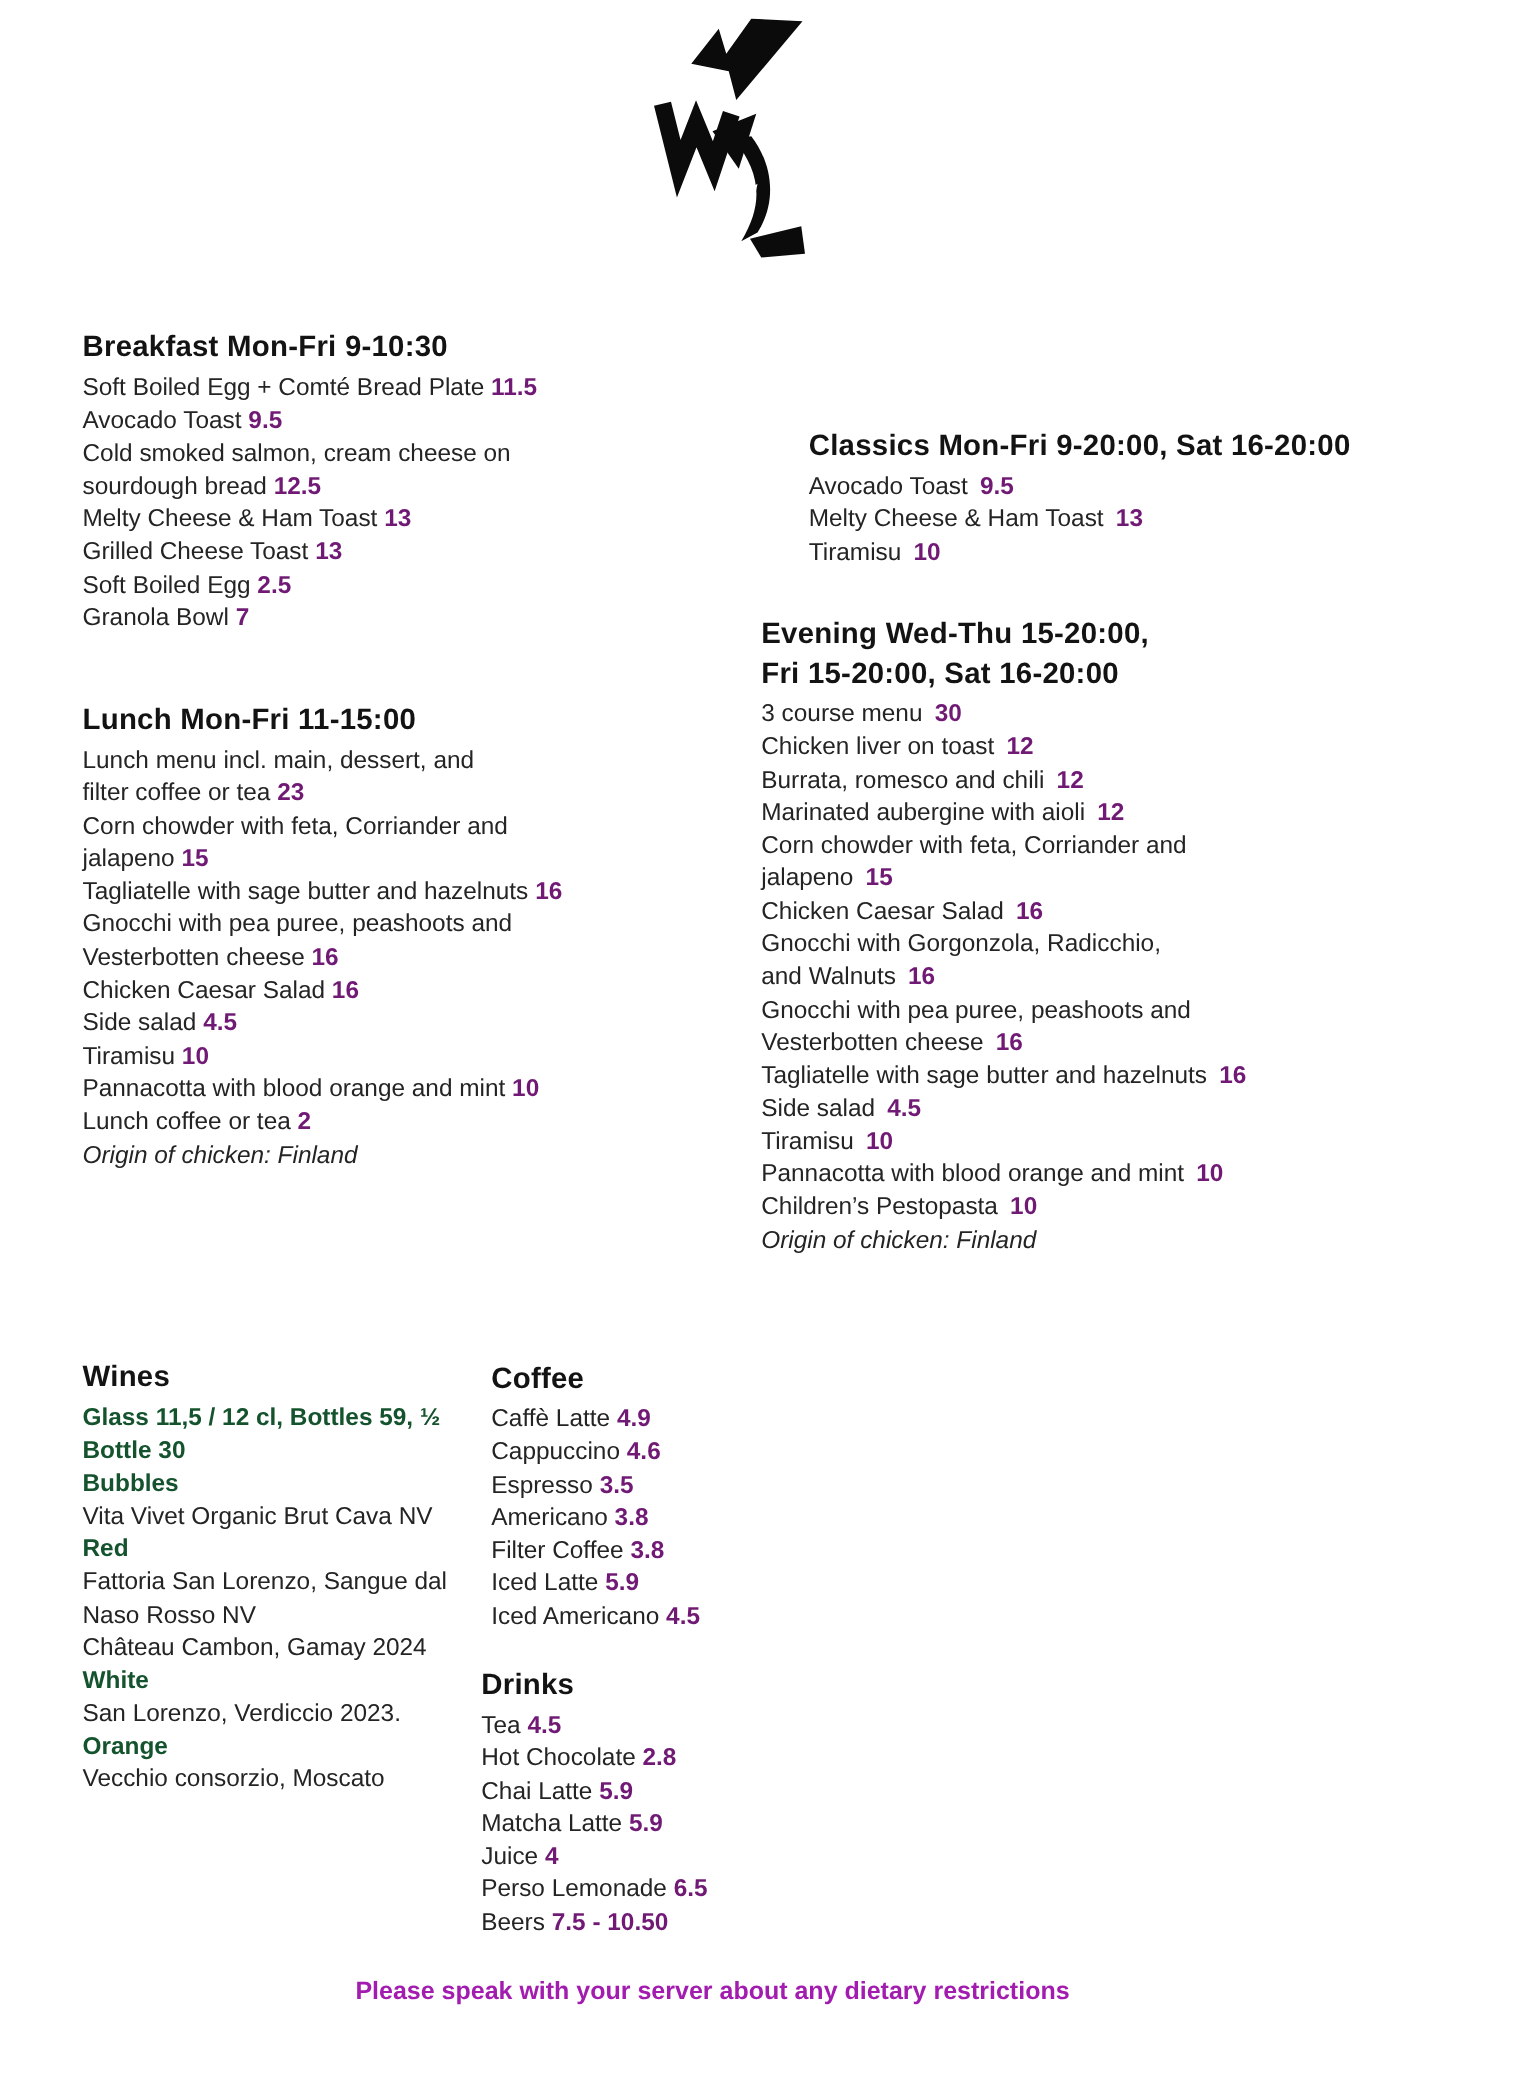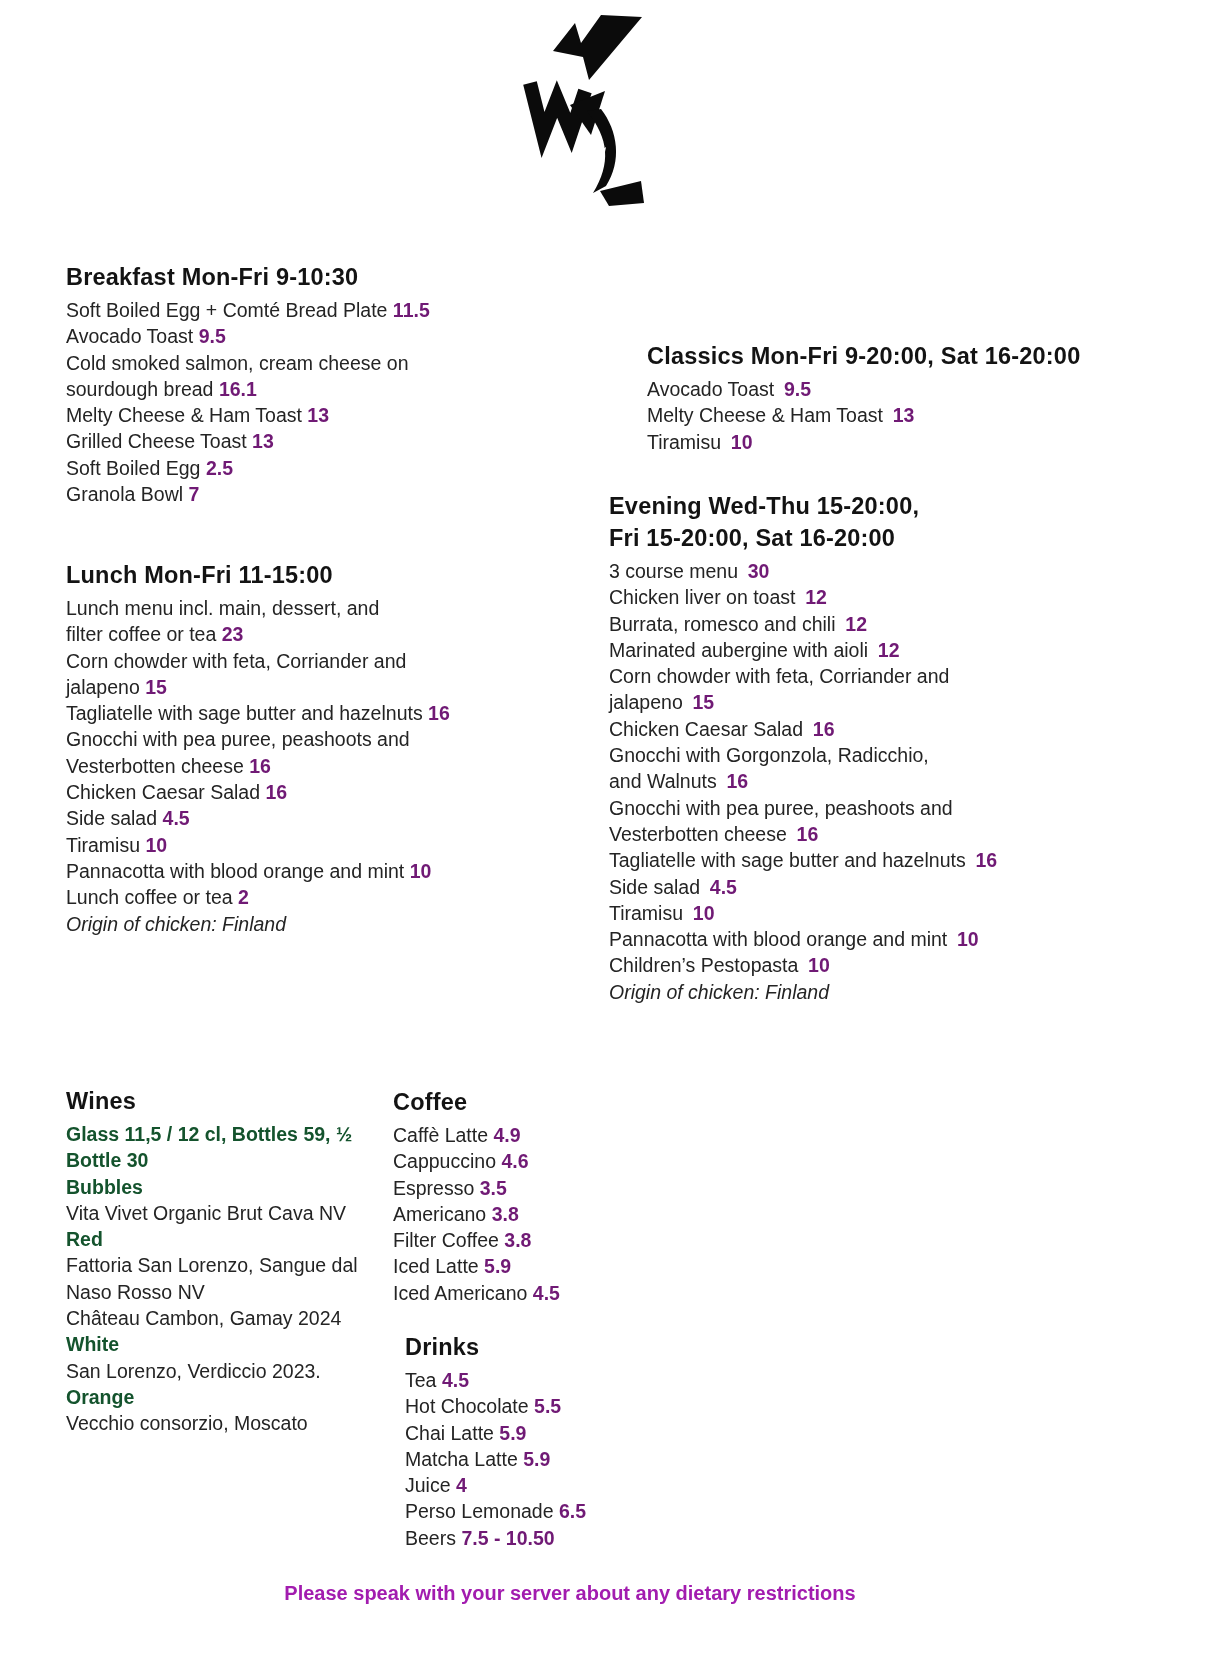--- a/index.html
+++ b/index.html
@@ -24,21 +24,21 @@
     position:absolute;top:1582px;left:0;width:1140px;text-align:center;
     font-size:20px;font-weight:bold;color:#a21caf;
   }
   
   #sec-breakfast{left:66px;top:261px;width:424px;}
   #sec-lunch{left:66px;top:559px;width:424px;}
   #sec-classics{left:647px;top:328px;width:486px;margin-top:12px;}
   #sec-evening{left:609px;top:490px;width:470px;}
   #sec-wines{left:66px;top:1085px;width:318px;}
   #sec-coffee{left:393px;top:1086px;width:280px;}
-  #sec-drinks{left:405px;top:1331px;width:280px;}
+  #sec-drinks{left:385px;top:1331px;width:280px;}
 </style>
 </head>
 <body>
 
 <main>
 
   <div class="logo">
     <svg viewBox="0 0 150 210" width="150" height="210" aria-hidden="true">
       <g fill="#0b0b0b">
         <path d="M48 46 L70 18 L76 38 L96 10 L137 12 L84 75 L78 52 Z"></path>
@@ -50,21 +50,21 @@
       <path d="M88 150 L101 142 L95 172 Z" fill="#ffffff"></path>
     </svg>
   </div>
 
   <section class="sec" id="sec-breakfast">
     <h2>Breakfast Mon-Fri 9-10:30</h2>
     <div class="items">
         <div class="item"><span class="item-text">Soft Boiled Egg + Comté Bread Plate</span><span class="price">11.5</span></div>
         <div class="item"><span class="item-text">Avocado Toast</span><span class="price">9.5</span></div>
         <div class="item"><span class="item-text">Cold smoked salmon, cream cheese on
-sourdough bread</span><span class="price">16.1</span></div>
+sourdough bread</span><span class="price">12.5</span></div>
         <div class="item"><span class="item-text">Melty Cheese &amp; Ham Toast</span><span class="price">13</span></div>
         <div class="item"><span class="item-text">Grilled Cheese Toast</span><span class="price">13</span></div>
         <div class="item"><span class="item-text">Soft Boiled Egg</span><span class="price">2.5</span></div>
         <div class="item"><span class="item-text">Granola Bowl</span><span class="price">7</span></div>
       </div>
   </section>
 
   <section class="sec" id="sec-lunch">
     <h2>Lunch Mon-Fri 11-15:00</h2>
     <div class="items">
@@ -145,21 +145,21 @@
         <div class="item"><span class="item-text">Filter Coffee</span><span class="price">3.8</span></div>
         <div class="item"><span class="item-text">Iced Latte</span><span class="price">5.9</span></div>
         <div class="item"><span class="item-text">Iced Americano</span><span class="price">4.5</span></div>
       </div>
   </section>
 
   <section class="sec" id="sec-drinks">
     <h2>Drinks</h2>
     <div class="items">
         <div class="item"><span class="item-text">Tea</span><span class="price">4.5</span></div>
-        <div class="item"><span class="item-text">Hot Chocolate</span><span class="price">5.5</span></div>
+        <div class="item"><span class="item-text">Hot Chocolate</span><span class="price">2.8</span></div>
         <div class="item"><span class="item-text">Chai Latte</span><span class="price">5.9</span></div>
         <div class="item"><span class="item-text">Matcha Latte</span><span class="price">5.9</span></div>
         <div class="item"><span class="item-text">Juice</span><span class="price">4</span></div>
         <div class="item"><span class="item-text">Perso Lemonade</span><span class="price">6.5</span></div>
         <div class="item"><span class="item-text">Beers</span><span class="price">7.5 - 10.50</span></div>
       </div>
   </section>
 
   <footer>Please speak with your server about any dietary restrictions</footer>
 

